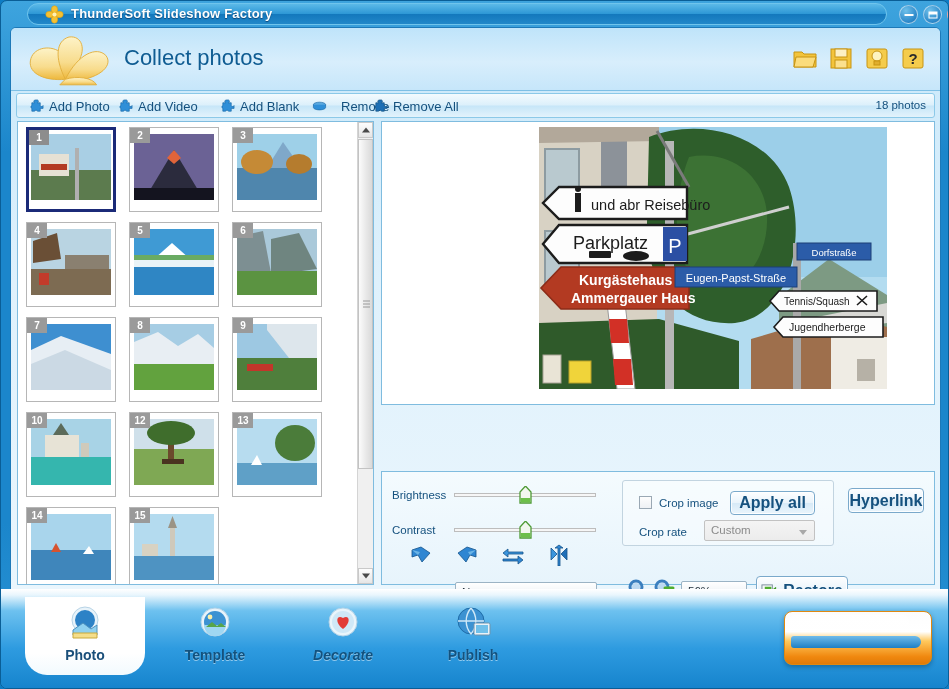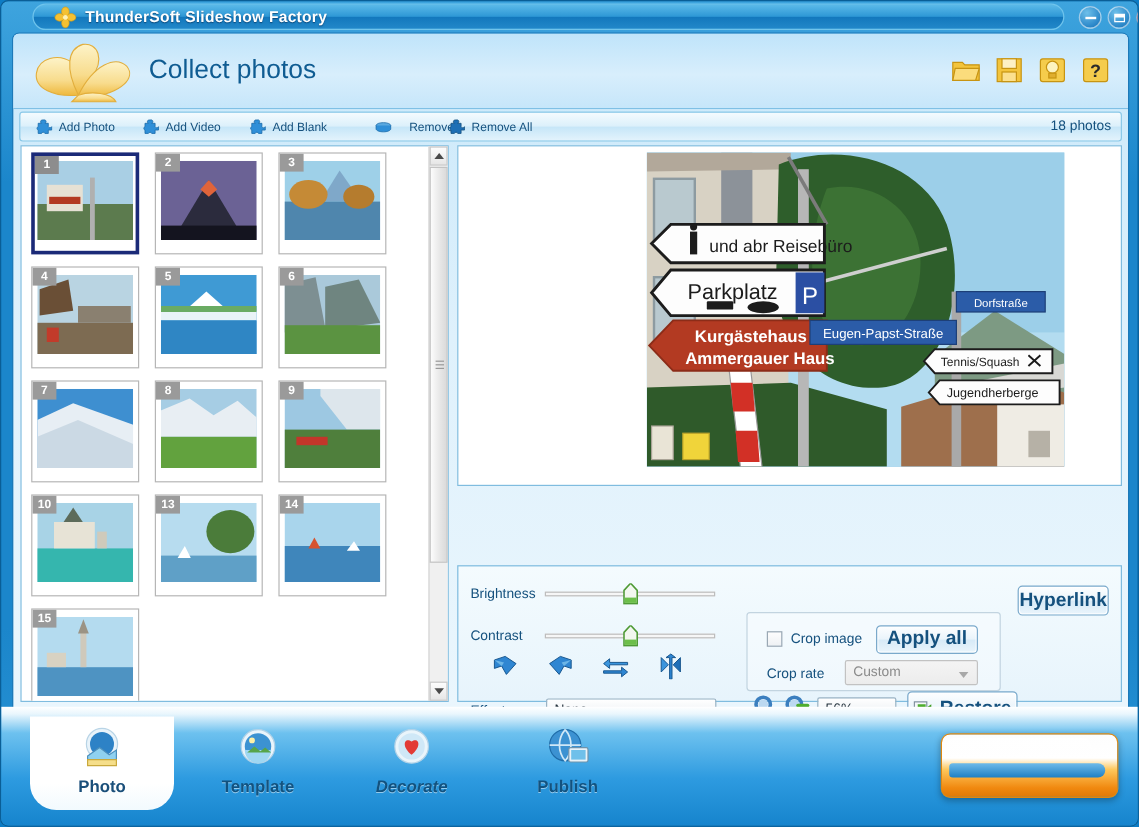--- a/index.html
+++ b/index.html
@@ -79,21 +79,21 @@
 
   
   .toolbar {
     position: absolute; left: 5px; top: 65px; width: 919px; height: 25px;
     background: linear-gradient(180deg,#f4fbfe 0%, #dcf0fb 48%, #c6e6f8 52%, #e3f3fc 100%);
     border: 1px solid #8cc9e8;
     border-radius: 3px;
   }
   .tb-item {
     position: absolute; top: 3px; height: 19px; display: flex; align-items: center; gap: 5px;
-    color: #15517e; font-size: 10px; cursor: default; padding: 0 3px;
+    color: #15517e; font-size: 13px; cursor: default; padding: 0 3px;
   }
   .tb-ico { width: 15px; height: 15px; position: relative; }
   .photo-count {
     position: absolute; right: 8px; top: 5px; font-size: 11.5px; color: #15517e;
   }
 
   
   .thumbpanel {
     position: absolute; left: 6px; top: 93px; width: 357px; height: 464px;
     background: #ffffff; border: 1px solid #7fbcdf;
@@ -337,21 +337,21 @@
         <span>Add Photo</span>
       </div>
       <div class="tb-item" style="left:98px;">
         <span class="tb-ico">
           <svg viewBox="0 0 16 16" width="15" height="15">
             <path d="M7 1h2a1.6 1.6 0 0 1 0 3h3v3a1.6 1.6 0 0 0 3 0v3h-3v3H9a1.6 1.6 0 0 0-3 0H3v-3a1.6 1.6 0 0 1 0-3V4h3a1.6 1.6 0 0 1 1-3z" fill="#2f8fd8" stroke="#1a6aa8" stroke-width=".7"></path>
           </svg>
         </span>
         <span>Add Video</span>
       </div>
-      <div class="tb-item" style="left:187px;justify-content:center;">
+      <div class="tb-item" style="left:200px;justify-content:center;">
         <span class="tb-ico">
           <svg viewBox="0 0 16 16" width="15" height="15">
             <path d="M7 1h2a1.6 1.6 0 0 1 0 3h3v3a1.6 1.6 0 0 0 3 0v3h-3v3H9a1.6 1.6 0 0 0-3 0H3v-3a1.6 1.6 0 0 1 0-3V4h3a1.6 1.6 0 0 1 1-3z" fill="#2f8fd8" stroke="#1a6aa8" stroke-width=".7"></path>
           </svg>
         </span>
         <span>Add Blank</span>
       </div>
       <div class="tb-item" style="left:292px;gap:14px;">
         <span class="tb-ico">
           <svg viewBox="0 0 16 16" width="15" height="15">
@@ -459,20 +459,30 @@
           </div>
           <div class="thumb">
             <div class="thumb-img"><svg viewBox="0 0 80 66" width="80" height="66">
                 <rect width="80" height="66" fill="#a8d3e6"></rect>
                 <rect y="38" width="80" height="28" fill="#35b6ae"></rect>
                 <rect x="14" y="16" width="34" height="22" fill="#e7e3d6"></rect>
                 <path d="M22 16 L30 4 L38 16Z" fill="#5c6b5a"></path>
                 <rect x="50" y="24" width="8" height="14" fill="#cfcabb"></rect>
               </svg></div>
             <div class="thumb-num">10</div>
+          </div>
+          <div class="thumb">
+            <div class="thumb-img"><svg viewBox="0 0 80 66" width="80" height="66">
+                <rect width="80" height="66" fill="#cfe0ea"></rect>
+                <rect y="30" width="80" height="36" fill="#7fa854"></rect>
+                <rect x="34" y="16" width="6" height="26" fill="#6b4a2c"></rect>
+                <ellipse cx="37" cy="14" rx="24" ry="12" fill="#3f6d2c"></ellipse>
+                <rect x="28" y="40" width="22" height="5" fill="#4a3320"></rect>
+              </svg></div>
+            <div class="thumb-num">12</div>
           </div>
           <div class="thumb">
             <div class="thumb-img"><svg viewBox="0 0 80 66" width="80" height="66">
                 <rect width="80" height="66" fill="#b7dcef"></rect>
                 <rect y="44" width="80" height="22" fill="#5fa0c7"></rect>
                 <ellipse cx="58" cy="24" rx="20" ry="18" fill="#4b7c3a"></ellipse>
                 <path d="M14 46 l6 -10 l5 10Z" fill="#ffffff"></path>
               </svg></div>
             <div class="thumb-num">13</div>
           </div>
@@ -652,21 +662,21 @@
           </svg>
         </span>
       </div>
 
       <div class="lbl" style="left:10px; top:115px;">Effect</div>
       <div class="combo" style="left:73px; top:110px; width:142px;">
         <span>None</span>
         <span class="combo-arrow"></span>
       </div>
 
-      <div class="groupbox" style="left:240px; top:8px; width:212px; height:66px;margin-top:30px;">
+      <div class="groupbox" style="left:240px; top:8px; width:212px; height:66px;">
         <div class="checkbox" style="left:16px; top:15px;"></div>
         <div class="lbl" style="left:36px; top:16px;">Crop image</div>
         <div class="btn" style="left:107px; top:10px; width:85px; height:24px;">
           <span>Apply all</span>
         </div>
         <div class="lbl" style="left:16px; top:45px;">Crop rate</div>
         <div class="combo disabled" style="left:81px; top:39px; width:111px;">
           <span>Custom</span>
           <span class="combo-arrow"></span>
         </div>

